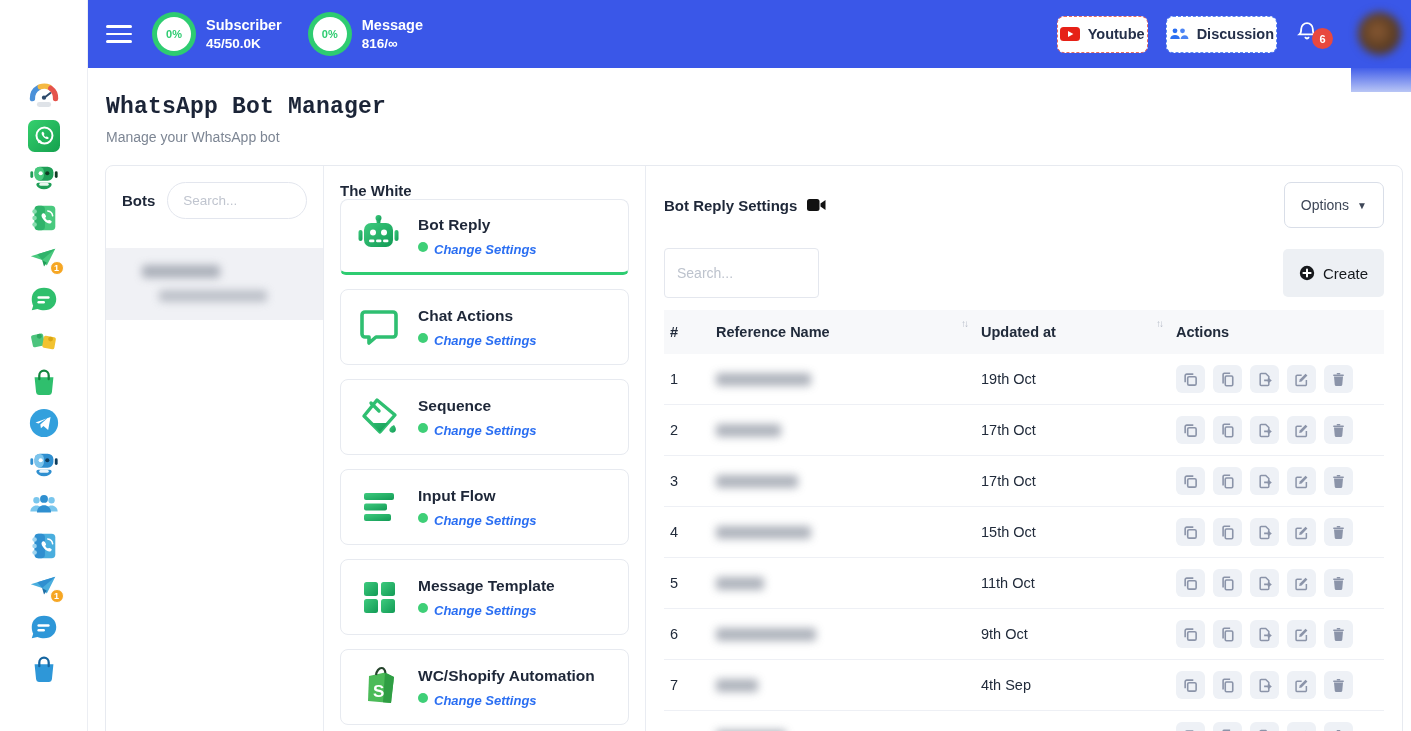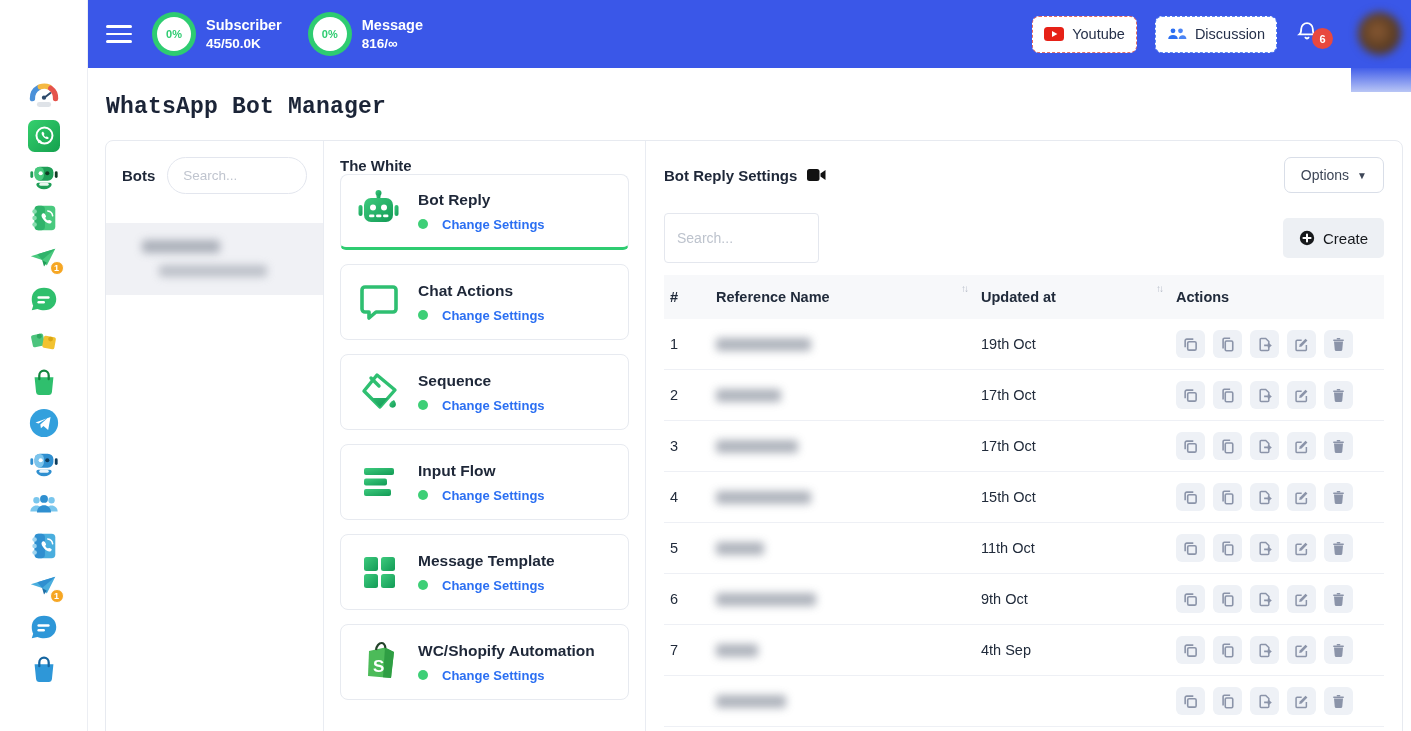--- a/index.html
+++ b/index.html
@@ -28,21 +28,21 @@
   .stat { display:flex; align-items:center; gap:10px; margin-right:26px; }
   .ring { width:44px; height:44px; border-radius:50%; background:#2ecc71; display:flex;
           align-items:center; justify-content:center; }
   .ring-inner { width:34px; height:34px; border-radius:50%; background:#fff; display:flex;
                 align-items:center; justify-content:center; font-size:11px; font-weight:bold; color:#2ecc71; }
   .stat-text { color:#fff; line-height:1.3; }
   .stat-label { font-weight:bold; font-size:14.5px; }
   .stat-value { font-weight:600; font-size:13.5px; }
   .topbar-right { margin-left:auto; display:flex; align-items:center; gap:18px; }
   .pill-btn { height:37px; background:#fff; border-radius:7px; display:flex; align-items:center;
-              gap:8px; padding:0 11px; font-size:14.5px; color:#25304a; font-weight:400; cursor:pointer; }
+              gap:8px; padding:0 2px; font-size:14.5px; color:#25304a; font-weight:700; cursor:pointer; }
   .pill-btn.yt { border:1.6px dashed #e46a62; }
   .pill-btn.disc { border:1.6px dashed #5a86f2; }
   .bell-wrap { position:relative; cursor:pointer; width:28px; height:30px; }
   .bell-wrap svg { width:24px; height:24px; }
   .bell-badge { position:absolute; right:-10px; top:9px; width:21px; height:21px; background:#e8483f;
                 border-radius:50%; color:#fff; font-size:11px; font-weight:bold; display:flex;
                 align-items:center; justify-content:center; }
   .avatar-box { position:fixed; right:0; top:0; width:60px; height:92px; z-index:19;
                 background:linear-gradient(180deg,#3a57e8 0%,#3a57e8 72%,#b9c6f5 100%); }
   .avatar { position:fixed; right:10px; top:12px; width:43px; height:43px; border-radius:50%;
@@ -71,37 +71,37 @@
   
   .col-white { border-left:1px solid #e9ecf2; border-right:1px solid #e9ecf2; padding:16px 16px 0 16px; }
   .col-white .col-title { display:block; }
   .setting-card { border:1px solid #e7eaf0; border-radius:8px; padding:13px 14px; display:flex;
                   align-items:center; gap:15px; margin-bottom:14px; height:76px; cursor:pointer;
                   background:#fff; }
   .setting-card.active { border-bottom:3px solid #2ecc71; border-radius:8px 8px 6px 6px; }
   .sc-icon { width:48px; height:48px; flex:0 0 auto; display:flex; align-items:center; justify-content:center; }
   .sc-icon svg { width:46px; height:46px; }
   .sc-title { font-size:15.5px; font-weight:600; color:#1e2738; margin-bottom:8px; }
-  .sc-link { display:flex; align-items:center; gap:14px; }
+  .sc-link { display:flex; align-items:flex-start; gap:6px;font-style:italic; }
   .sc-dot { width:10px; height:10px; border-radius:50%; background:#3ecf77; }
   .sc-link a { font-size:13px; font-weight:bold; color:#2b6ff2; text-decoration:none; cursor:pointer; }
 
   
   .col-settings { padding:16px 18px 0 18px; min-width:0; }
   .cs-head { display:flex; align-items:center; justify-content:space-between; margin-bottom:20px; }
   .cs-title-wrap { display:flex; align-items:center; gap:10px; }
-  .options-btn { height:36px; padding:0 16px; background:#fff; border:1px solid #d9dee8; border-radius:7px;
+  .options-btn { height:46px; padding:0 16px; background:#fff; border:1px solid #d9dee8; border-radius:7px;
                  font-size:14px; color:#3d4657; display:flex; align-items:center; gap:8px; cursor:pointer;
                  font-family:inherit; }
   .caret { font-size:10px; color:#3d4657; }
   .cs-toolbar { display:flex; align-items:center; justify-content:space-between; margin-bottom:12px; }
   .table-search { width:155px; height:50px; border:1px solid #e4e7ee; border-radius:4px; padding:0 12px;
                   font-size:14px; color:#444; outline:none; font-family:inherit; }
   .table-search::placeholder { color:#bdc3cd; }
-  .create-btn { height:40px; padding:0 16px; background:#edf0f4; border:none; border-radius:5px;
+  .create-btn { height:48px; padding:0 16px; background:#edf0f4; border:none; border-radius:5px;
                 display:flex; align-items:center; gap:8px; font-size:15px; color:#16191d; cursor:pointer;
                 font-family:inherit; }
 
   table { width:100%; border-collapse:collapse; table-layout:fixed; }
   col.c-num { width:48px; } col.c-name { width:265px; } col.c-date { width:195px; }
   thead th { background:#f7f8fa; text-align:left; font-size:14.5px; font-weight:bold; color:#212b3b;
              padding:14px 8px 14px 4px; position:relative; }
   thead th:first-child { padding-left:6px; }
   .sort { position:absolute; right:10px; top:8px; font-size:10px; color:#b6bcc8; letter-spacing:-2px; cursor:pointer; }
   tbody td { padding:11px 8px 11px 4px; border-bottom:1px solid #eef0f5; font-size:14.5px; color:#212b3b;
@@ -309,20 +309,21 @@
     </div>
     <div style="width:52px;"></div>
   </div>
 </header>
 <div class="avatar-box"></div>
 <div class="avatar"></div>
 
 <main class="main">
   <div class="page-head">
     <h1 class="page-title">WhatsApp Bot Manager</h1>
+    <div class="page-sub">Manage your WhatsApp bot</div>
   </div>
 
   <div class="big-card">
 
     <section class="col-bots">
       <div class="col-bots-head">
         <span class="col-title">Bots</span>
         <input class="pill-search" placeholder="Search..." style="">
       </div>
       <div class="bot-item">

